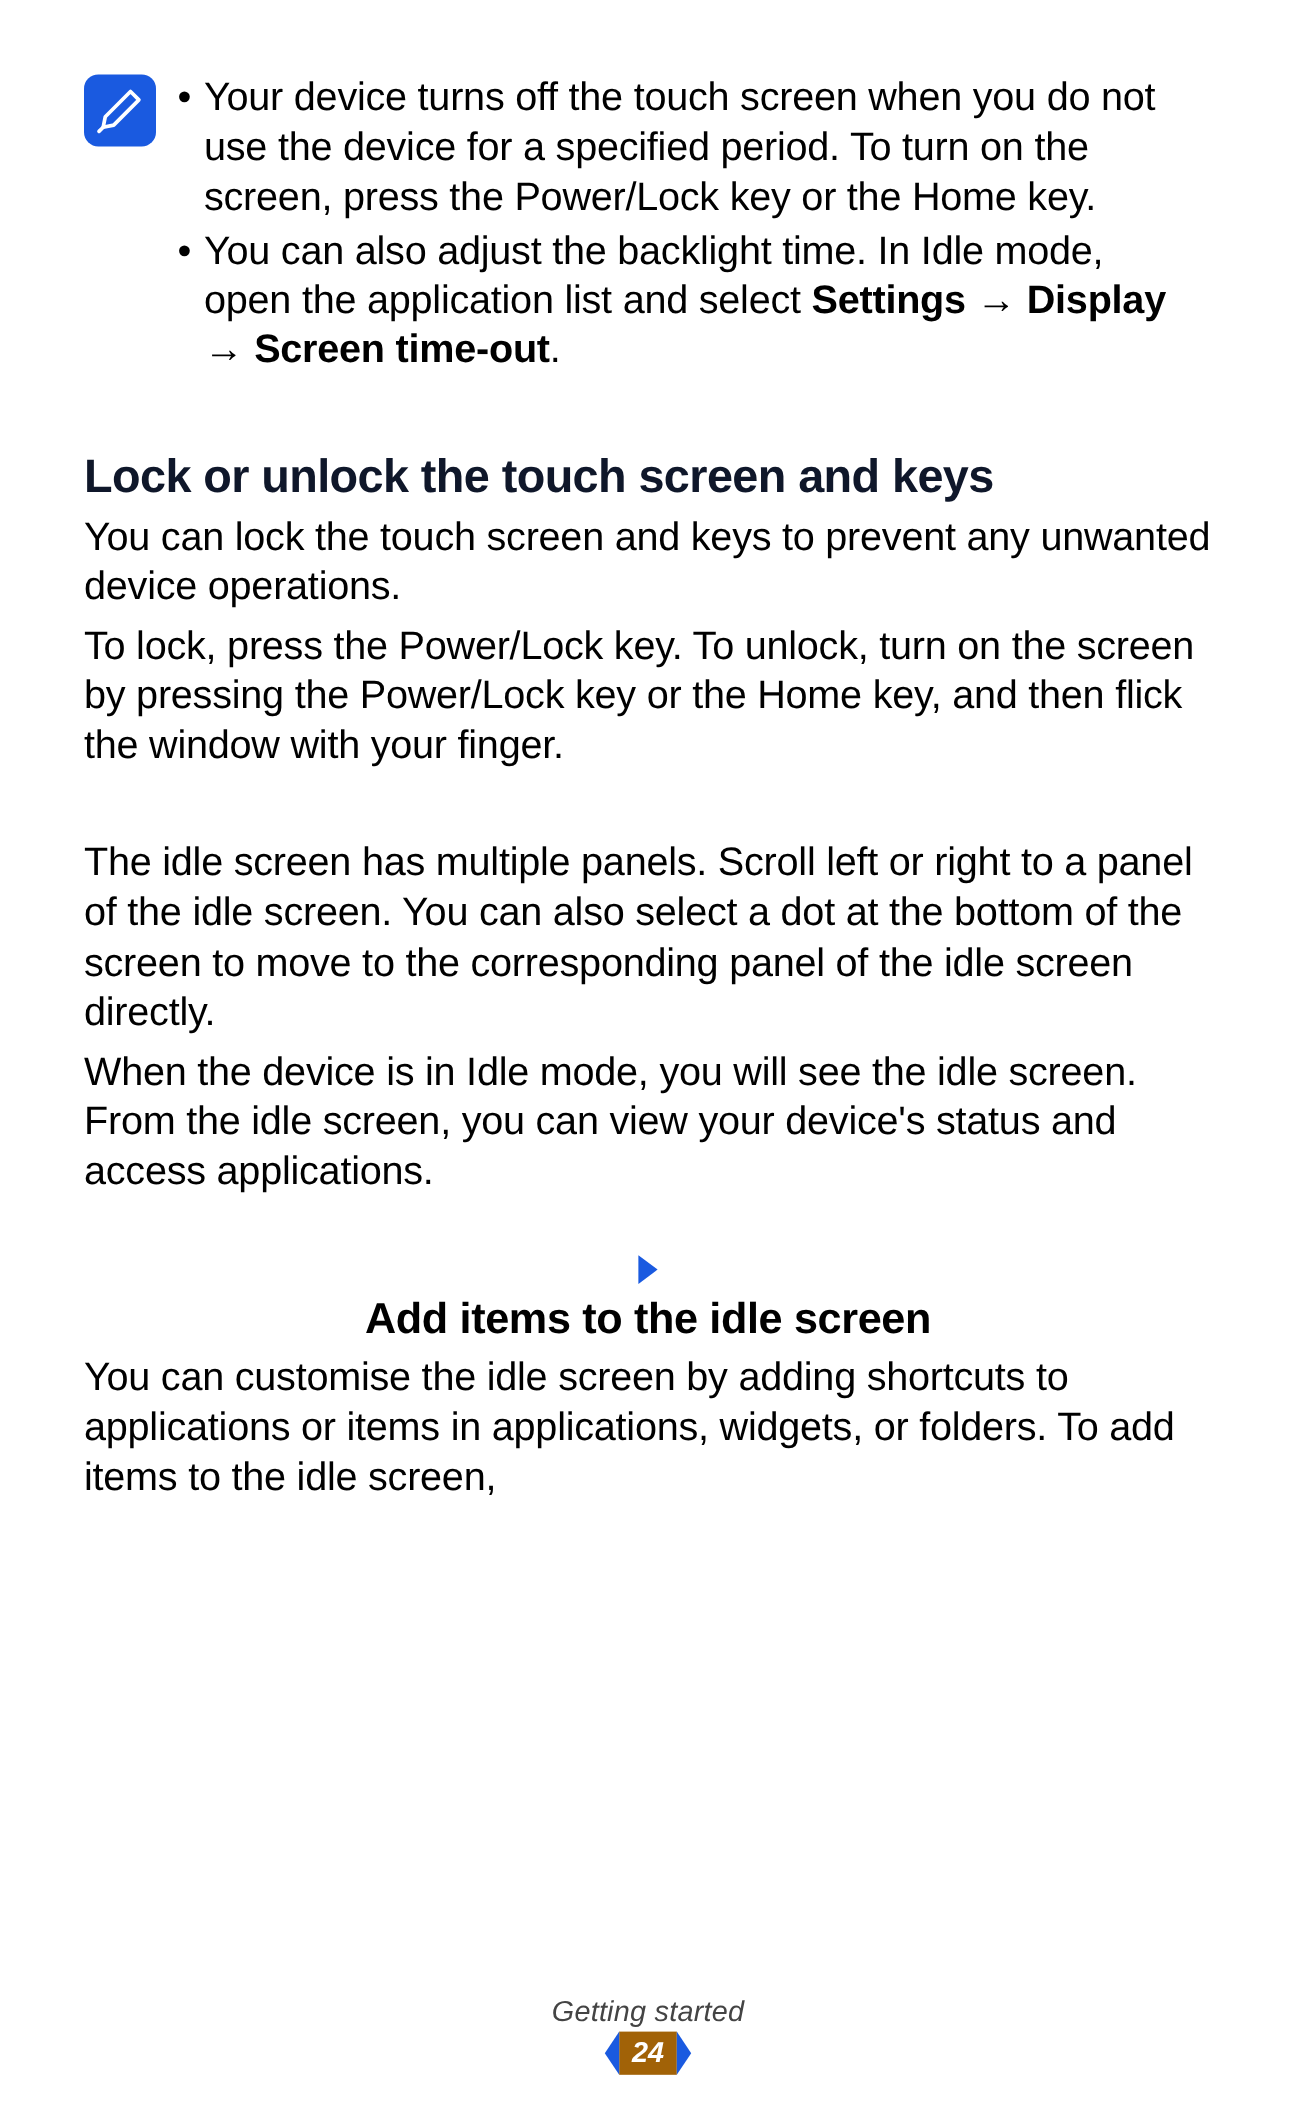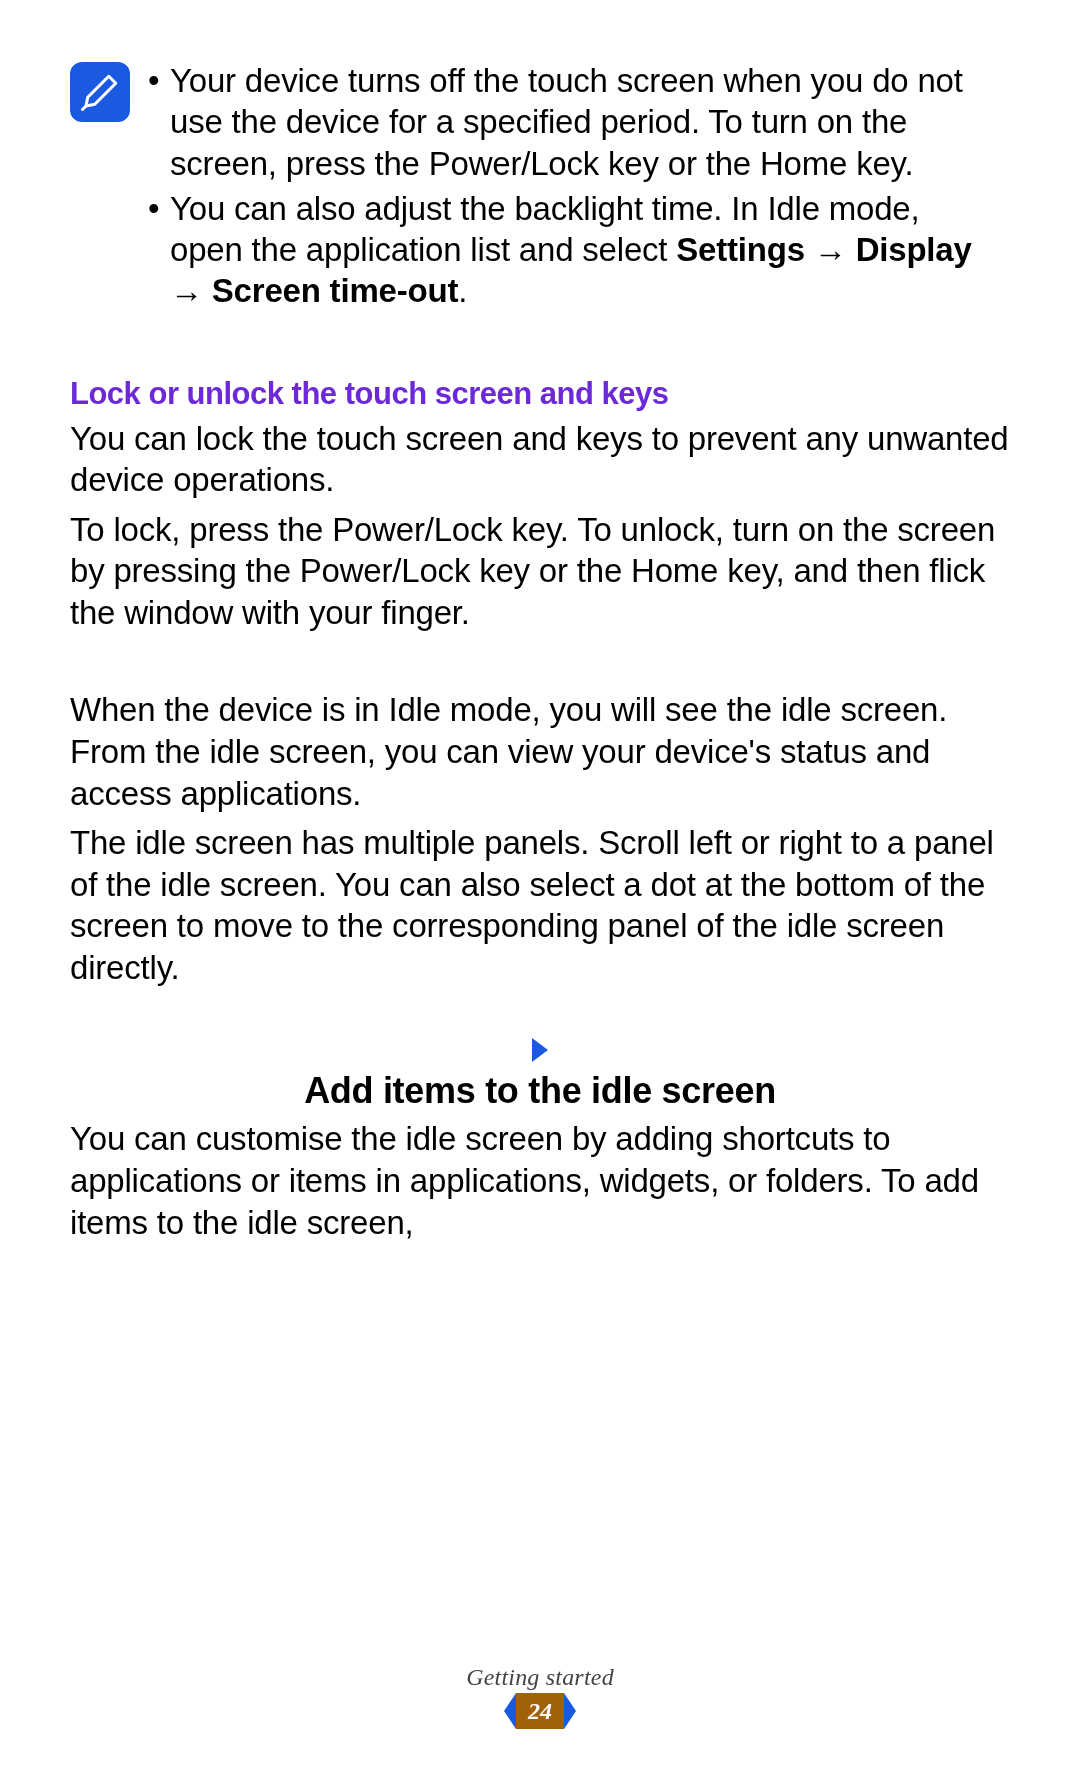--- a/index.html
+++ b/index.html
@@ -20,41 +20,40 @@
       border-radius: 12px;
       flex-shrink: 0;
       display:flex; align-items:center; justify-content:center;
       margin-top: 2px;
     }
     .note-icon svg { width: 42px; height: 42px; stroke:#fff; fill:none; stroke-width:3.5; stroke-linecap:round; stroke-linejoin:round;}
     .bullets { flex:1; padding-right: 10px; }
     .bullet { display:flex; font-size: 33px; line-height: 1.25; letter-spacing: -0.2px; margin-bottom: 4px; }
     .bullet .dot { width: 22px; flex-shrink:0; }
     .heading-blue {
-      color: #6d28d9;
-      font-size: 31px;
+      color: #0f172a;
+      font-size: 39px;
       font-weight: 700;
       letter-spacing: -0.5px;
       margin-top: 34px;
       margin-bottom: 6px;
     }
     .para { font-size: 33px; line-height: 1.26; letter-spacing:-0.2px; margin-bottom: 8px; }
     .section2 { margin-top: 56px; }
     .sub-heading { display:flex; align-items:center; gap: 6px; margin-top: 48px; margin-bottom: 6px; flex-direction: column; }
     .caret {
       width: 20px; height: 28px;
       color: #1a5ae0;
     }
     .caret svg { width:100%; height:100%; fill: currentColor; }
     .sub-title { font-size: 36px; font-weight: 700; letter-spacing:-0.3px; }
     .bold { font-weight: 700; }
     .footer {
       position:absolute; bottom: 42px; left:0; right:0;
       text-align:center;
-      font-family:Liberation Serif, serif;
     }
     .footer-label { font-style: italic; font-size: 24px; color:#444; letter-spacing:0.2px; }
     .page-num { margin-top: 2px; }
     .page-num span {
       display:inline-flex; align-items:center; justify-content:center;
       width: 48px; height: 36px;
       background:#a16207; color:#fff;
       font-size: 24px; font-weight:700; font-style: italic;
       position:relative;
     }
@@ -89,22 +88,22 @@
         </span>
       </div>
     </div>
   </div>
 
   <h2 class="heading-blue">Lock or unlock the touch screen and keys</h2>
   <p class="para">You can lock the touch screen and keys to prevent any unwanted device operations.</p>
   <p class="para">To lock, press the Power/Lock key. To unlock, turn on the screen by pressing the Power/Lock key or the Home key, and then flick the window with your finger.</p>
 
   <div class="section2">
+    <p class="para">The idle screen has multiple panels. Scroll left or right to a panel of the idle screen. You can also select a dot at the bottom of the screen to move to the corresponding panel of the idle screen directly.</p>
     <p class="para">When the device is in Idle mode, you will see the idle screen. From the idle screen, you can view your device's status and access applications.</p>
-    <p class="para">The idle screen has multiple panels. Scroll left or right to a panel of the idle screen. You can also select a dot at the bottom of the screen to move to the corresponding panel of the idle screen directly.</p>
 
     <div class="sub-heading">
       <span class="caret">
         <svg viewBox="0 0 20 28">
             <polygon points="2,2 18,14 2,26"></polygon>
           </svg>
       </span>
       <span class="sub-title">Add items to the idle screen</span>
     </div>
     <p class="para">You can customise the idle screen by adding shortcuts to applications or items in applications, widgets, or folders. To add items to the idle screen,</p>

